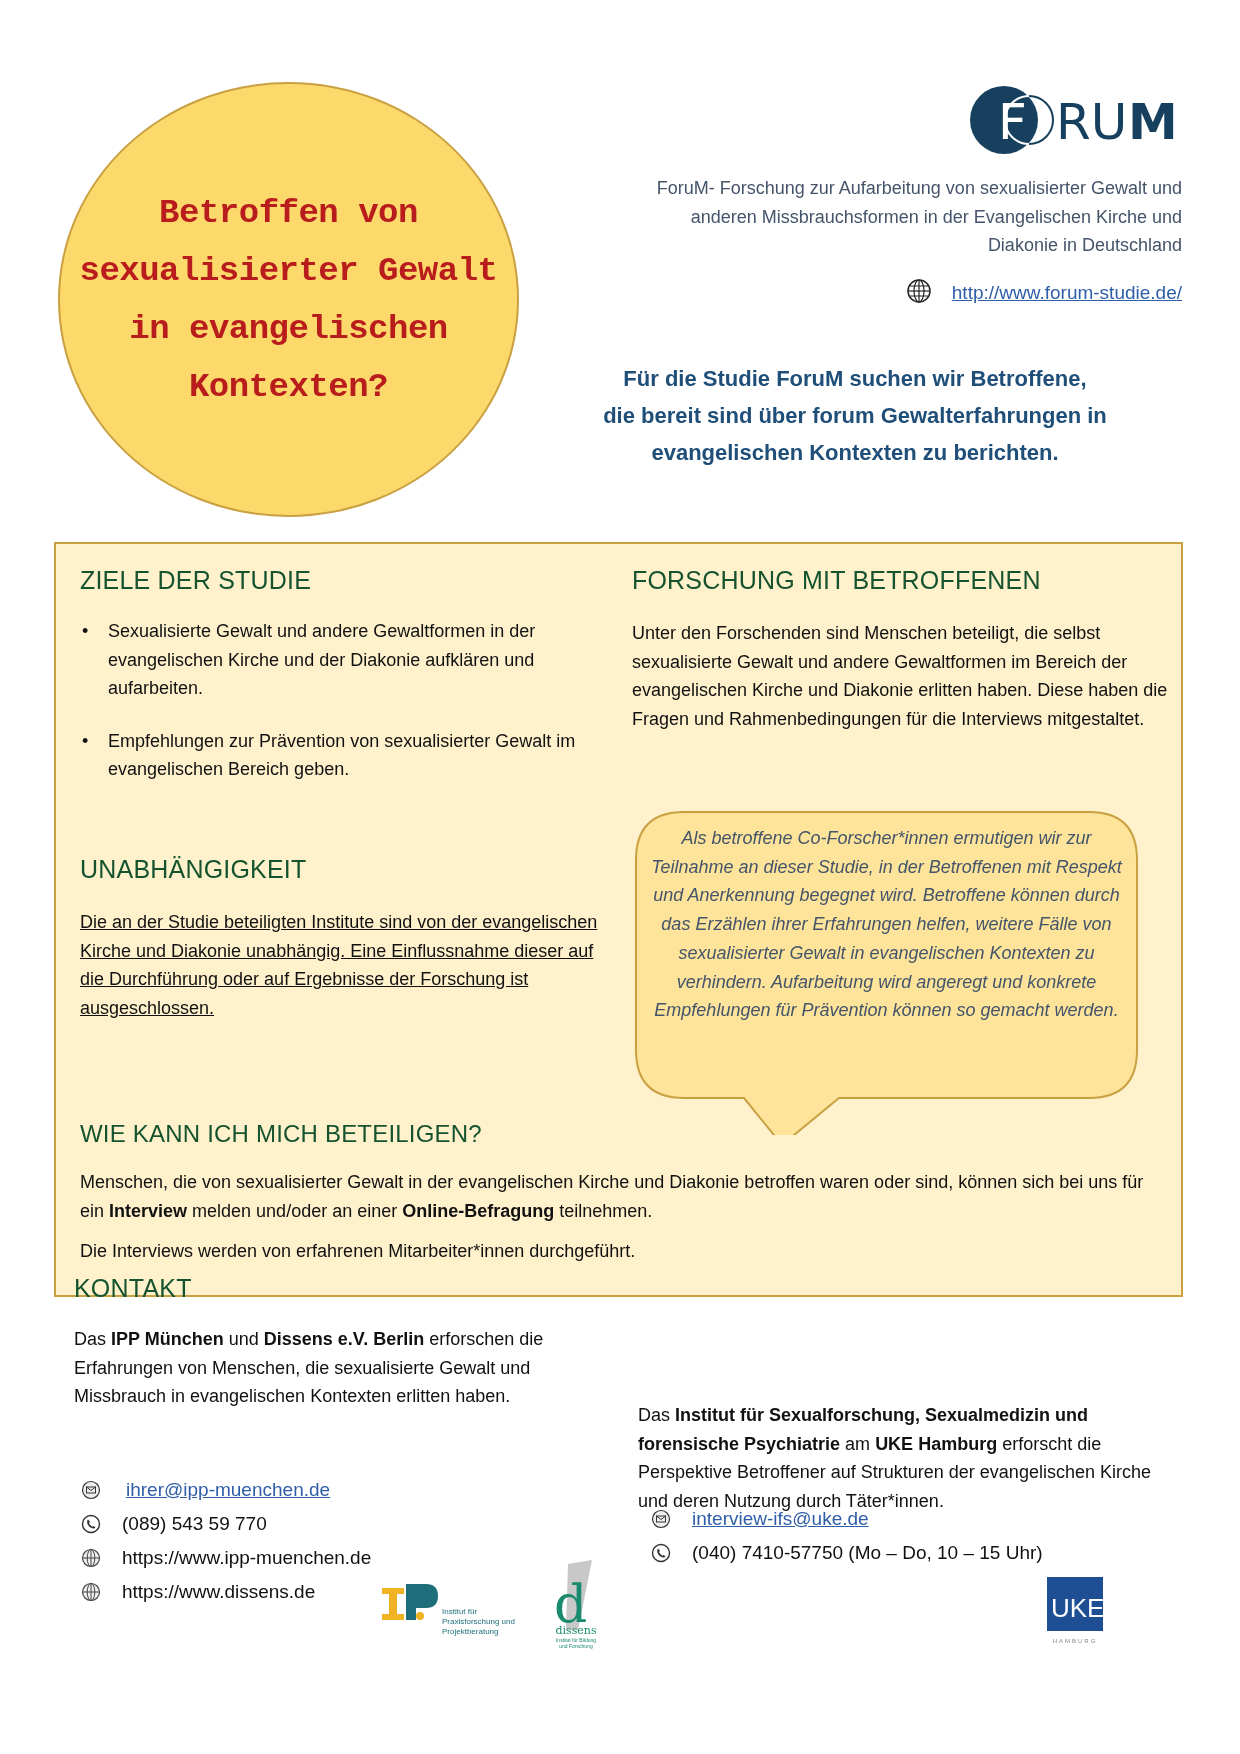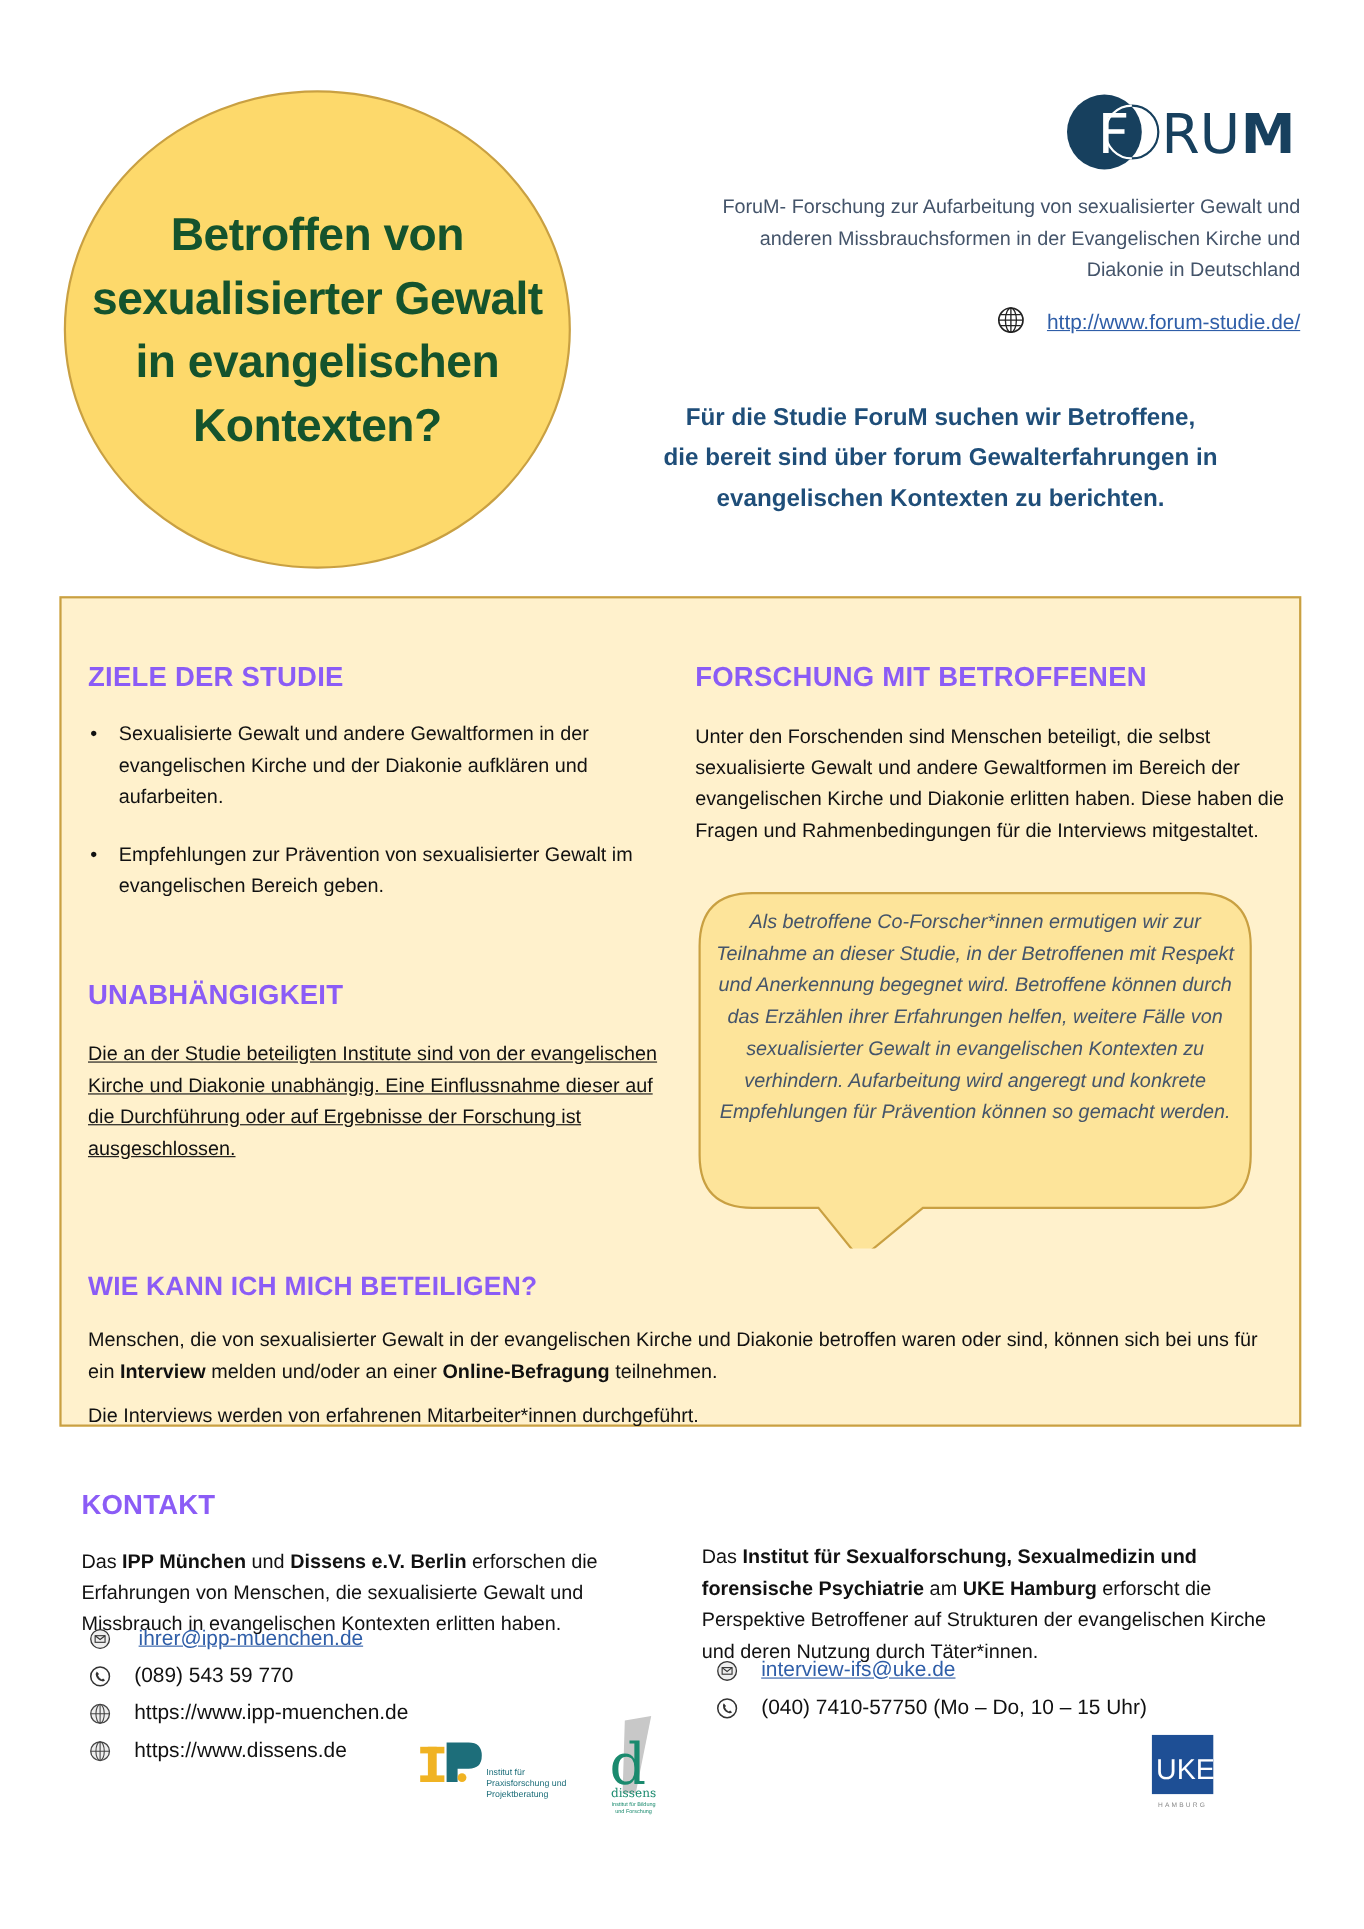--- a/index.html
+++ b/index.html
@@ -11,23 +11,23 @@
   
   .hero-circle {
     left: 58px; top: 82px; width: 461px; height: 435px;
     border-radius: 50%;
     background: #fdd96b;
     border: 2px solid #c9a042;
     display: flex; align-items: center; justify-content: center;
     text-align: center;
   }
   .hero-circle h1 {
-    font-family: Liberation Sans, sans-serif;
-    font-weight: bold; color: #14532d;
-    font-size: 42px; line-height: 58px; letter-spacing: -0.5px;
+    font-family: Liberation Mono, monospace;
+    font-weight: bold; color: #b91c1c;
+    font-size: 34px; line-height: 58px; letter-spacing: -0.5px;
   }
 
   
   .logo { left: 968px; top: 84px; width: 210px; height: 72px; }
 
   .tagline {
     right: 58px; top: 174px; width: 640px;
     text-align: right; color: #44546a; font-size: 18px; line-height: 28.5px;
   }
   .website-line { right: 58px; top: 278px; display: flex; align-items: center; gap: 20px; }
@@ -37,21 +37,21 @@
     left: 575px; top: 360px; width: 560px;
     text-align: center; color: #1f4e79; font-weight: bold;
     font-size: 22px; line-height: 37px;
   }
 
   
   .main-box {
     left: 54px; top: 542px; width: 1129px; height: 755px;
     background: #fff1cc; border: 2px solid #c9a042;
   }
-  .h2 { color: #8b5cf6; font-weight: bold; font-size: 25px; letter-spacing: 0.2px; margin-top: 36px; }
+  .h2 { color: #14532d; font-weight: normal; font-size: 25px; letter-spacing: 0.2px; }
   .body-txt { font-size: 18px; line-height: 28.5px; color: #111; }
 
   .sec-ziele { left: 80px; top: 566px; width: 530px; }
   .sec-ziele ul { list-style: none; margin-top: 22px; }
   .sec-ziele li { position: relative; padding-left: 28px; margin-bottom: 24px; }
   .sec-ziele li .bullet { position: absolute; left: 2px; top: 0; }
 
   .sec-forschung { left: 632px; top: 566px; width: 540px; }
   .sec-forschung p { margin-top: 24px; }
 
@@ -65,21 +65,21 @@
     text-align: center; font-style: italic; color: #44546a;
     font-size: 18px; line-height: 28.7px;
   }
 
   .sec-wie { left: 80px; top: 1120px; width: 1090px; }
   .sec-wie .h2 { font-size: 24px; }
   .sec-wie p { margin-top: 20px; }
   .sec-wie p + p { margin-top: 12px; }
 
   
-  .sec-kontakt { left: 74px; top: 1318px; width: 530px; }
+  .sec-kontakt { left: 74px; top: 1274px; width: 530px; }
   .sec-kontakt p { margin-top: 22px; }
   .contact-list { left: 80px; top: 1473px; }
   .contact-row { display: flex; align-items: center; height: 34px; font-size: 19px; }
   .contact-row .ic { width: 22px; height: 22px; margin-right: 20px; display: inline-flex; align-items: center; justify-content: center; }
   .contact-row a { color: #2f5ea8; text-decoration: underline; }
 
   .sec-uke { left: 638px; top: 1373px; width: 520px; margin-top: 28px; }
   .uke-contacts { left: 650px; top: 1502px; }
 
   .ipp-logo { left: 380px; top: 1580px; width: 140px; height: 60px; }

